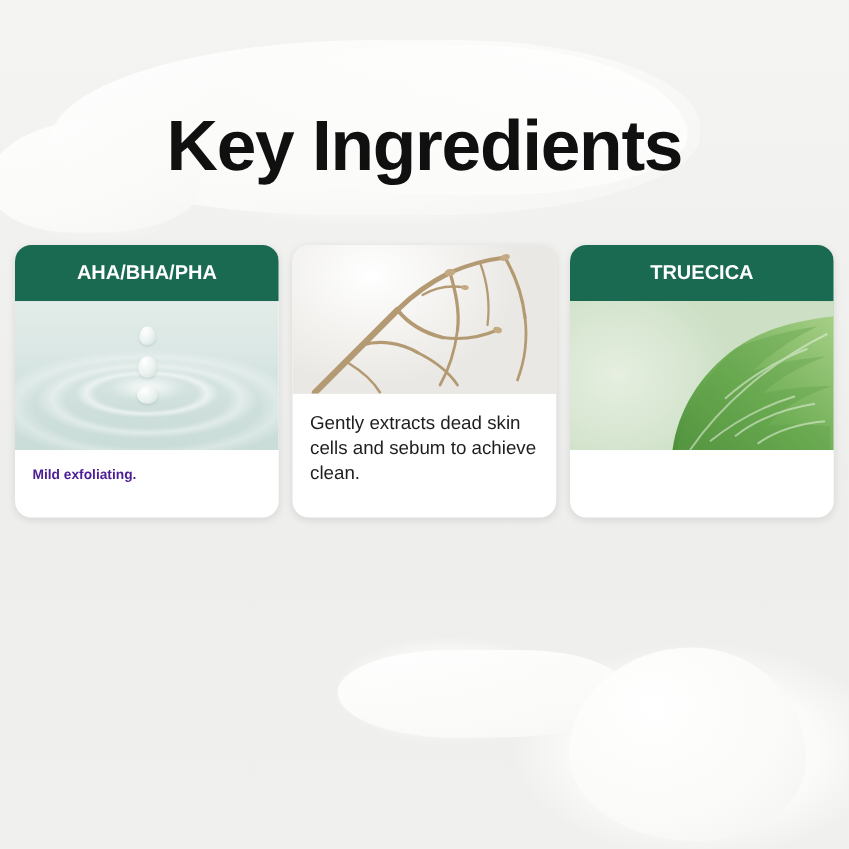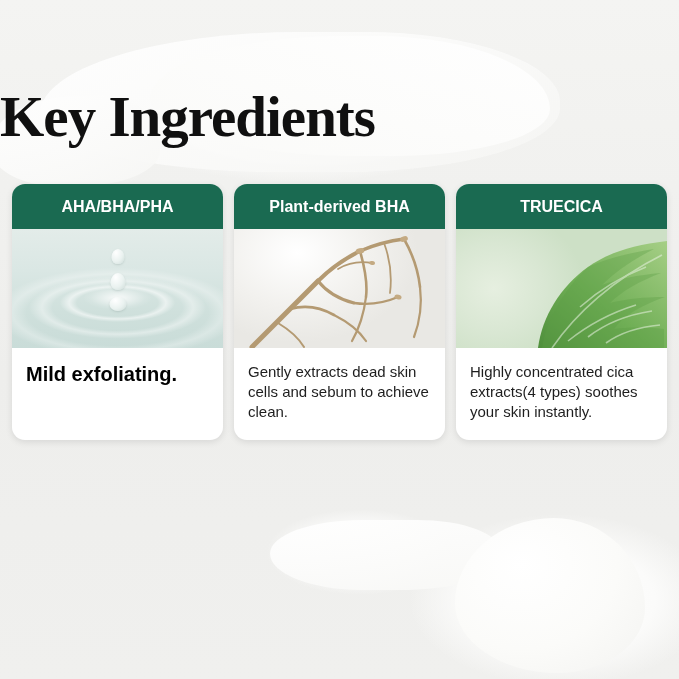--- a/index.html
+++ b/index.html
@@ -77,31 +77,31 @@
     border-radius: 60% 40% 55% 45% / 65% 55% 45% 50%;
     background: linear-gradient(150deg, #ffffff 0%, #f7f7f5 100%);
     opacity: 0.9;
   }
 
   .title {
     position: absolute;
     top: 84px;
     left: 0;
     width: 679px;
+    text-align: center;
     font-size: 57px;
     font-weight: bold;
     letter-spacing: -1px;
     color: #101010;
     z-index: 5;
-    font-family: Liberation Serif, serif;
   }
 
   .cards {
     position: absolute;
-    top: 184px;
+    top: 196px;
     left: 12px;
     width: 655px;
     display: flex;
     gap: 11px;
     z-index: 5;
   }
 
   .card {
     width: 211px;
     border-radius: 13px;
@@ -163,23 +163,23 @@
       radial-gradient(ellipse 90px 80px at 18% 50%, #e6efe0 0%, #d9e7d3 55%, #cde0c6 100%),
       linear-gradient(120deg, #dcead6 0%, #c6dcbc 40%, #9ec88e 70%, #7ab368 100%);
   }
   .img-leaf svg { position: absolute; inset: 0; }
 
   .card-body {
     padding: 14px 14px 18px;
     flex: 1;
   }
   .card-lead {
-    font-size: 20px;
+    font-size: 11px;
     font-weight: bold;
-    color: #000000;
+    color: #4c1d95;
     line-height: 1.22;
     margin-bottom: 9px;
   }
   .card-text {
     font-size: 15px;
     color: #1e1e1e;
     line-height: 1.33;
   }
 </style>
 </head>
@@ -203,21 +203,20 @@
         <div class="drop drop-a"></div>
         <div class="drop drop-b"></div>
         <div class="drop drop-c"></div>
       </div>
       <div class="card-body">
         <div class="card-lead">Mild exfoliating.</div>
       </div>
     </div>
 
     <div class="card">
-      <div class="card-header">Plant-derived BHA</div>
       <div class="card-image img-twigs">
         <svg width="211" height="119" viewBox="0 0 211 119">
           <g stroke="#b49a72" fill="none" stroke-linecap="round">
             <path d="M18 118 C40 96 62 74 84 52" stroke-width="5"></path>
             <path d="M84 52 C96 40 110 30 126 22" stroke-width="4"></path>
             <path d="M126 22 C140 16 154 12 170 10" stroke-width="3.4"></path>
             <path d="M84 52 C92 62 104 70 120 74" stroke-width="3"></path>
             <path d="M120 74 C134 76 150 74 164 68" stroke-width="2.4"></path>
             <path d="M56 80 C70 76 86 78 100 86" stroke-width="2.6"></path>
             <path d="M100 86 C112 92 124 100 132 112" stroke-width="2.2"></path>
@@ -258,18 +257,17 @@
           <g stroke="#e9f3e2" stroke-width="1.6" fill="none" opacity="0.55">
             <path d="M96 119 C120 84 158 50 206 26"></path>
             <path d="M112 112 C132 96 154 84 180 76"></path>
             <path d="M132 108 C150 94 170 86 196 82"></path>
             <path d="M150 114 C164 104 182 98 204 96"></path>
             <path d="M124 78 C142 62 164 48 190 38"></path>
           </g>
         </svg>
       </div>
       <div class="card-body">
-        <div class="card-text">Highly concentrated cica extracts(4 types) soothes your skin instantly.</div>
       </div>
     </div>
 
   </div>
 </div>
 
 </body></html>

